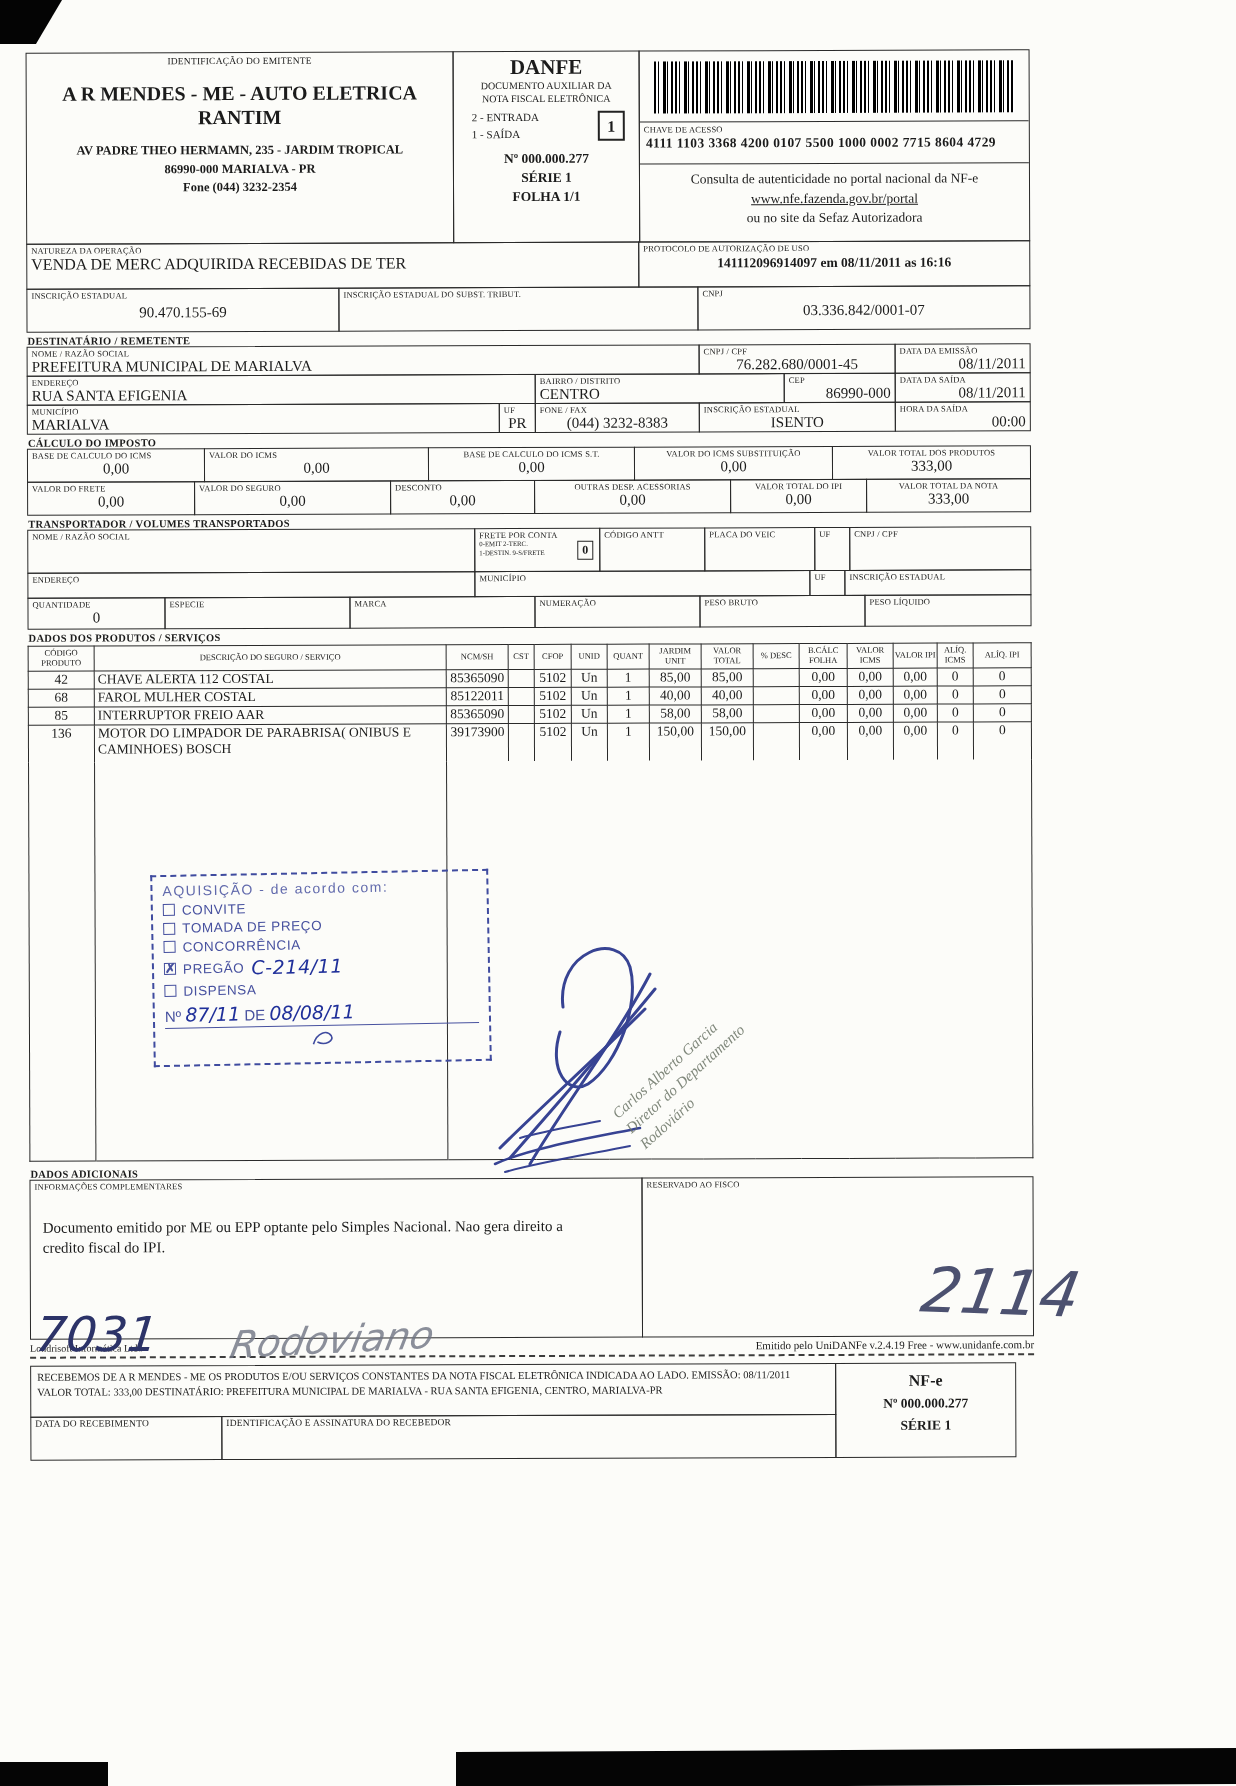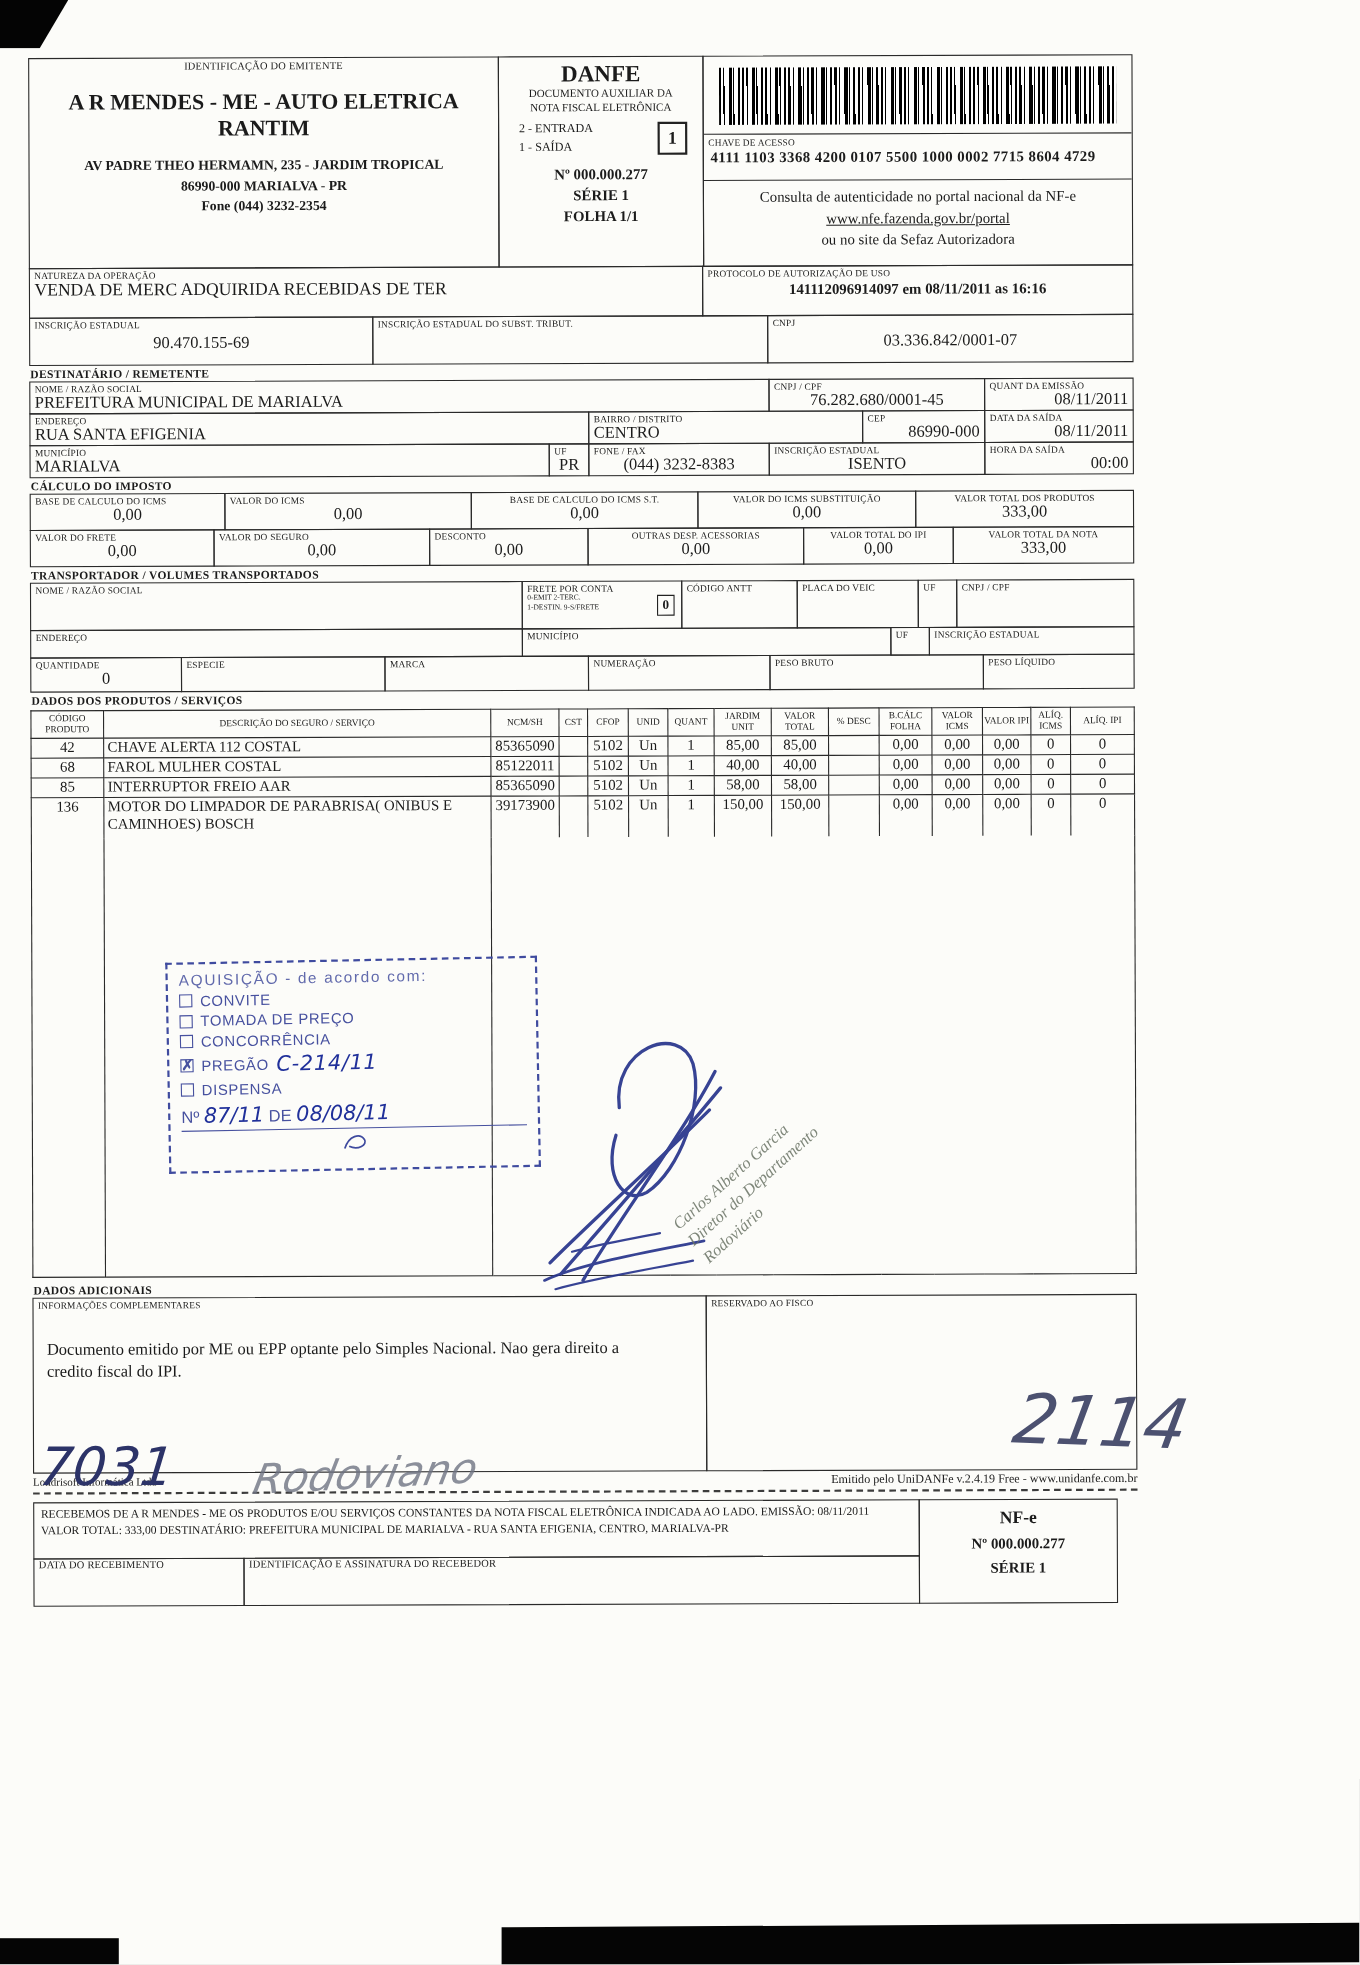--- a/index.html
+++ b/index.html
@@ -157,21 +157,21 @@
     <div class="row h30">
       <div class="box" style="width:673px">
         <div class="lbl">NOME / RAZÃO SOCIAL</div>
         <div class="val">PREFEITURA MUNICIPAL DE MARIALVA</div>
       </div>
       <div class="box" style="width:197px">
         <div class="lbl">CNPJ / CPF</div>
         <div class="val c">76.282.680/0001-45</div>
       </div>
       <div class="box grow">
-        <div class="lbl">QUANT DA EMISSÃO</div>
+        <div class="lbl">DATA DA EMISSÃO</div>
         <div class="val r">08/11/2011</div>
       </div>
     </div>
     <div class="row h30">
       <div class="box" style="width:509px">
         <div class="lbl">ENDEREÇO</div>
         <div class="val">RUA SANTA EFIGENIA</div>
       </div>
       <div class="box" style="width:250px">
         <div class="lbl">BAIRRO / DISTRITO</div>
@@ -257,21 +257,21 @@
         <div class="lbl c">VALOR TOTAL DA NOTA</div>
         <div class="val c">333,00</div>
       </div>
     </div>
 
     <div class="sec">TRANSPORTADOR / VOLUMES TRANSPORTADOS</div>
     <div class="row h42">
       <div class="box" style="width:448px">
         <div class="lbl">NOME / RAZÃO SOCIAL</div>
       </div>
-      <div class="box" style="width:146px">
+      <div class="box" style="width:126px">
         <div class="lbl">FRETE POR CONTA</div>
         <div class="frete-opts">0-EMIT   2-TERC.</div>
         <div class="frete-opts">1-DESTIN.  9-S/FRETE</div>
         <div class="frete-box">0</div>
       </div>
       <div class="box" style="width:106px">
         <div class="lbl">CÓDIGO ANTT</div>
       </div>
       <div class="box" style="width:111px">
         <div class="lbl">PLACA DO VEIC</div>
@@ -304,21 +304,21 @@
       </div>
       <div class="box" style="width:186px">
         <div class="lbl">ESPECIE</div>
       </div>
       <div class="box" style="width:186px">
         <div class="lbl">MARCA</div>
       </div>
       <div class="box" style="width:166px">
         <div class="lbl">NUMERAÇÃO</div>
       </div>
-      <div class="box" style="width:195px">
+      <div class="box" style="width:166px">
         <div class="lbl">PESO BRUTO</div>
       </div>
       <div class="box grow">
         <div class="lbl">PESO LÍQUIDO</div>
       </div>
     </div>
 
     <div class="sec">DADOS DOS PRODUTOS / SERVIÇOS</div>
     <table class="prod">
       <colgroup>

